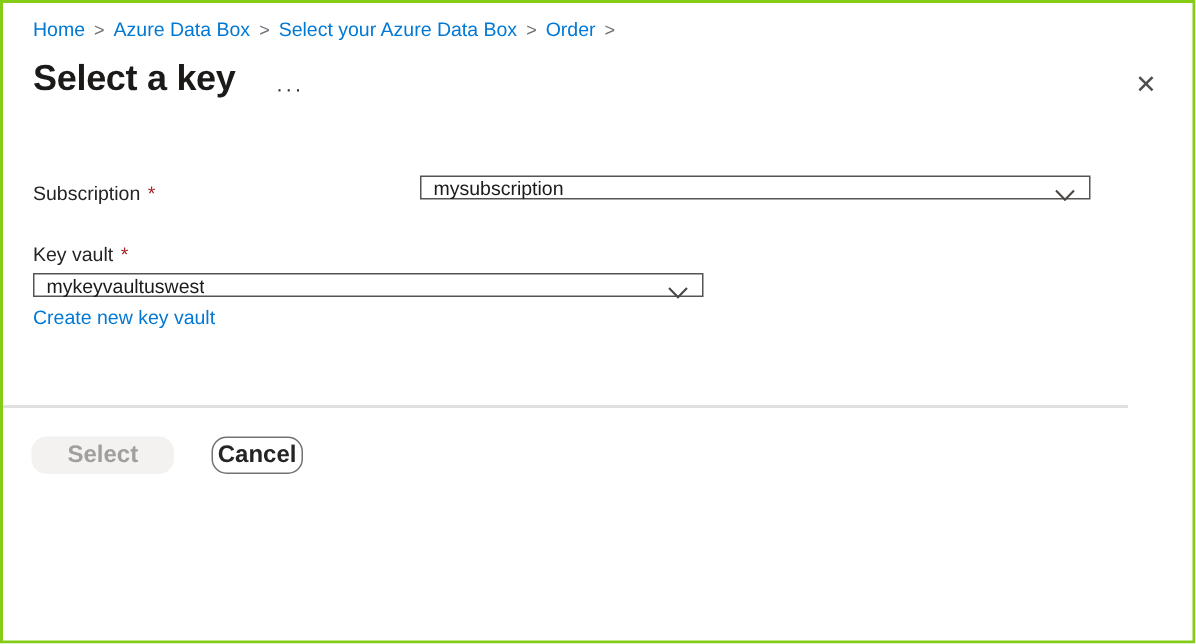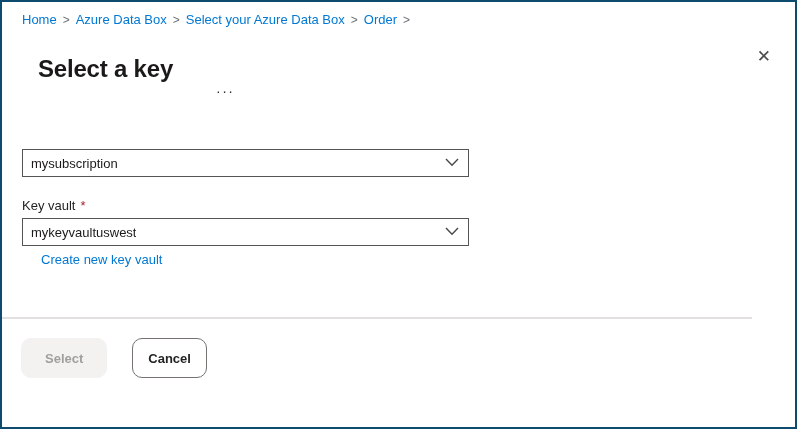--- a/index.html
+++ b/index.html
@@ -1,31 +1,31 @@
 <!DOCTYPE html>
 <html><head>
 <meta charset="utf-8">
 <style>
   html,body{margin:0;padding:0;background:#fff;}
   .window{
     position:relative;
     width:797px;height:429px;
     box-sizing:border-box;
-    border:2px solid #0c4a6e;
+    border:2px solid #84cc16;
     background:#fff;
     font-family:"Liberation Sans",sans-serif;
     overflow:hidden;
   }
   
   .breadcrumb{padding:9px 20px 0;font-size:13px;line-height:17px;white-space:nowrap;}
   .breadcrumb a{color:#0078d4;text-decoration:none;cursor:pointer;}
   .breadcrumb .sep{color:#6b7075;margin:0 6px;font-size:12px;}
   
   .title-row{margin:8px 20px 0;display:flex;align-items:flex-end;}
-  .title-row h1{margin:16px;font-size:24px;line-height:32px;font-weight:700;color:#1b1a19;letter-spacing:-0.2px;}
+  .title-row h1{margin:0;font-size:24px;line-height:32px;font-weight:700;color:#1b1a19;letter-spacing:-0.2px;}
   .more{margin-left:27px;margin-bottom:5px;color:#323130;font-size:14px;letter-spacing:1.5px;cursor:pointer;line-height:10px;}
   .close{
     position:absolute;top:44px;right:20px;
     background:none;border:none;padding:2px 4px;
     font-size:17px;line-height:17px;color:#4f4d4b;cursor:pointer;
     font-family:inherit;
   }
   
   .form{margin:48px 20px 0;}
   .form-row{display:flex;}
@@ -35,64 +35,67 @@
   .req{color:#a4262c;margin-left:5px;}
   .info-icon{
     display:inline-flex;width:13px;height:13px;box-sizing:border-box;
     border:1px solid #6e6c6a;border-radius:50%;
     align-items:center;justify-content:center;
     font-size:9px;color:#5a5856;margin-left:7px;vertical-align:-2px;
     line-height:1;cursor:default;
   }
   .control-col{width:447px;}
   .select-box{
-    position:relative;height:28px;box-sizing:border-box;
+    position:relative;height:16px;box-sizing:border-box;
     border:1px solid #565452;background:#fff;
     display:flex;align-items:center;
     padding:0 13px 0 8px;cursor:pointer;
   }
   .select-value{font-size:13px;color:#1b1a19;white-space:nowrap;overflow:hidden;}
   .chev{position:absolute;right:9px;top:8px;}
   .chev path{fill:none;stroke:#4a4846;stroke-width:1.4;}
   .select-box.disabled{background:#f3f2f1;border-color:#f3f2f1;cursor:default;}
   .select-box.disabled .chev path{stroke:#a19f9d;}
   .create-link{
     display:inline-block;margin-top:6px;
     font-size:13px;line-height:16px;color:#0078d4;
-    text-decoration:none;cursor:pointer;margin-left:19px;
+    text-decoration:none;cursor:pointer;
   }
   
   .divider{margin-top:49px;height:2px;width:750px;background:#e2e0de;}
   .footer{padding:19px 0 0 19px;display:flex;align-items:flex-start;}
   .btn{
-    height:40px;box-sizing:border-box;border-radius:10px;
-    font-size:13px;font-family:inherit;font-weight:700;
+    height:25px;box-sizing:border-box;border-radius:10px;
+    font-size:16px;font-family:inherit;font-weight:700;
   }
   .btn.select{background:#f3f2f1;border:1px solid #f3f2f1;color:#a19f9d;padding:0 23px;cursor:default;}
-  .btn.cancel{background:#fff;border:1px solid #75726f;color:#252423;padding:0 15px;margin-left:25px;cursor:pointer;}
+  .btn.cancel{background:#fff;border:1px solid #75726f;color:#252423;padding:0 3px;margin-left:25px;cursor:pointer;}
 </style>
 </head>
 <body>
 
 <div class="window">
 
   <nav class="breadcrumb">
     <a href="#">Home</a><span class="sep">&gt;</span><a href="#">Azure Data Box</a><span class="sep">&gt;</span><a href="#">Select your Azure Data Box</a><span class="sep">&gt;</span><a href="#">Order</a><span class="sep">&gt;</span>
   </nav>
 
   <div class="title-row">
     <h1>Select a key</h1>
     <span class="more">···</span>
   </div>
 
   <button class="close">✕</button>
 
   <div class="form">
 
     <div class="form-row">
+      <div class="label-col">
+        <span>Subscription</span><span class="req">*</span>
+      </div>
       <div class="control-col">
         <div class="select-box">
           <span class="select-value">mysubscription</span>
           <svg class="chev" width="14" height="9" viewBox="0 0 14 9">
               <path d="M1 1 L7 7.2 L13 1"></path>
             </svg>
         </div>
       </div>
     </div>
 

